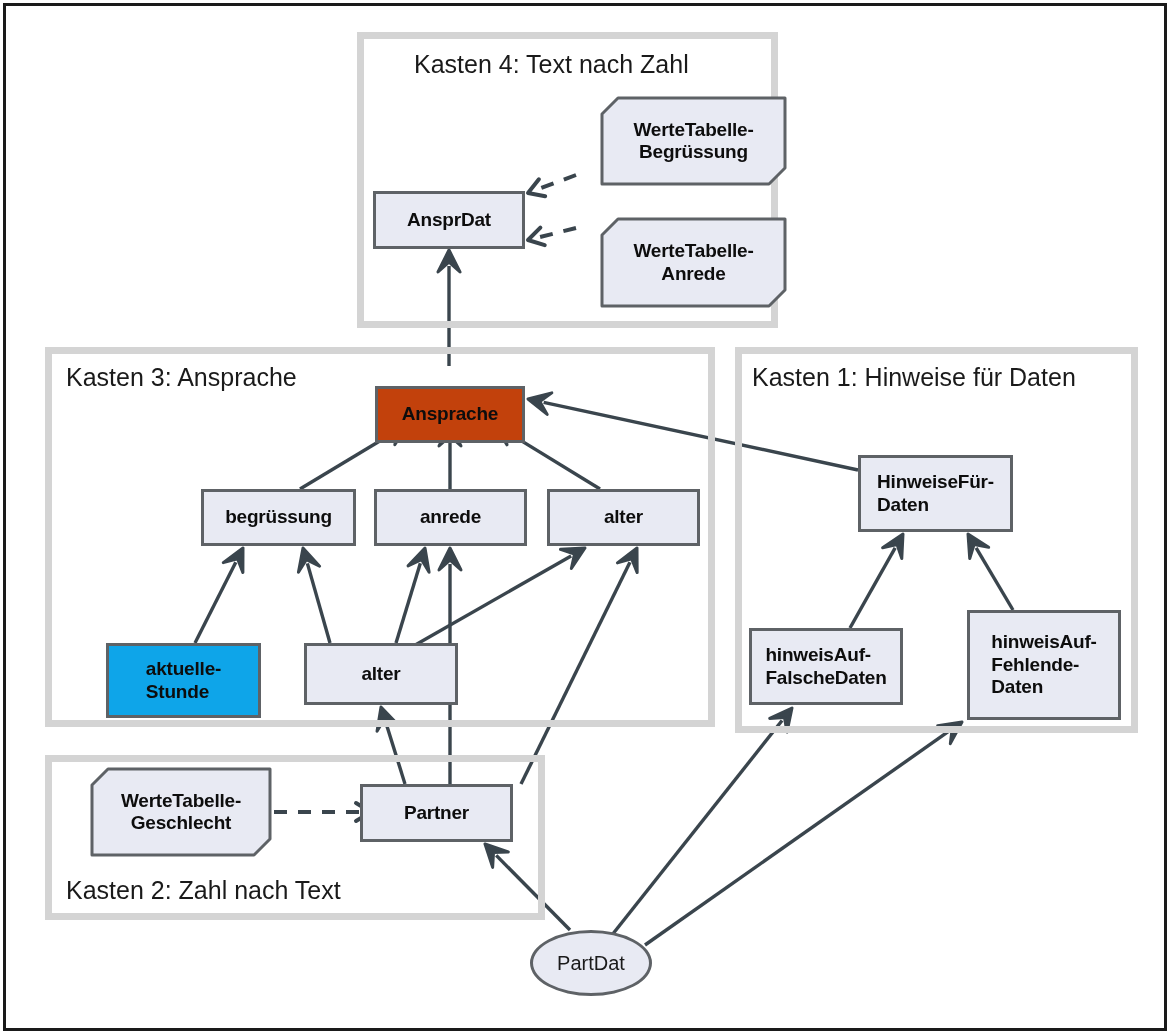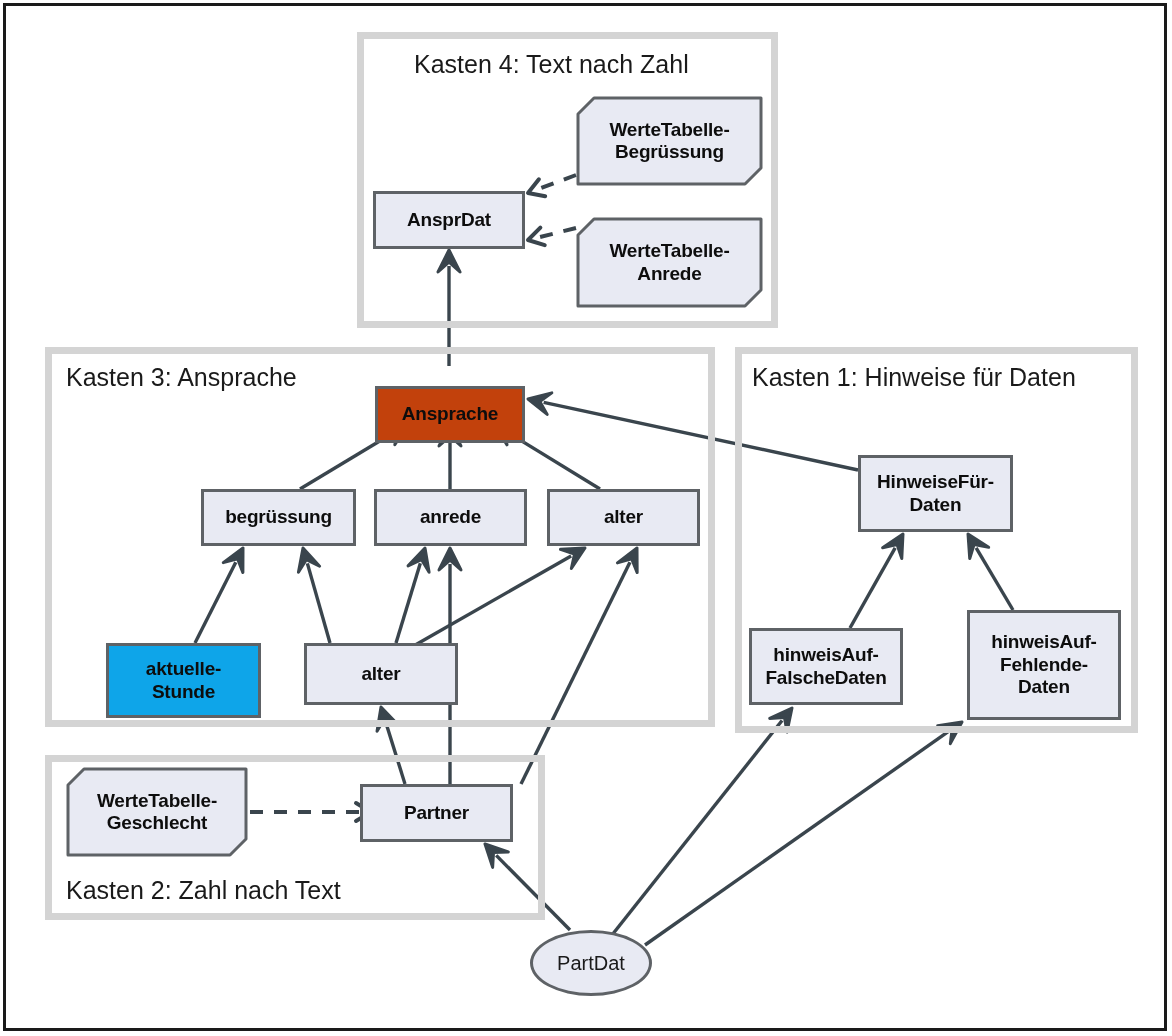--- a/index.html
+++ b/index.html
@@ -3,28 +3,28 @@
 <meta charset="utf-8">
 <style>
   html,body{margin:0;padding:0;background:#ffffff;}
   body{font-family:"Liberation Sans", sans-serif;}
   #canvas{position:relative;width:1168px;height:1036px;background:#ffffff;overflow:hidden;}
   #outer-frame{position:absolute;left:3px;top:3px;width:1164px;height:1028px;border:3px solid #1a1a1a;box-sizing:border-box;}
   svg#wires{position:absolute;left:0;top:0;width:1172px;height:1036px;}
   .panel{position:absolute;box-sizing:border-box;border:7px solid #d4d4d4;background:transparent;}
   .panel-title{position:absolute;font-size:25px;color:#1a1a1a;font-family:"Liberation Sans", sans-serif;white-space:nowrap;}
   .node{position:absolute;box-sizing:border-box;background:#e8eaf3;border:3px solid #5e6266;
-        display:flex;align-items:center;justify-content:center;text-align:center;
+        display:flex;align-items:center;justify-content:center;text-align:left;
         font-weight:bold;font-size:19px;color:#0d0d0d;line-height:1.18;
         font-family:"Liberation Sans", sans-serif;letter-spacing:-0.2px;}
   .node .lbl{padding:0 4px;}
   .note{position:absolute;box-sizing:border-box;
         display:flex;align-items:center;justify-content:center;text-align:center;
         font-weight:bold;font-size:19px;color:#0d0d0d;line-height:1.18;
-        font-family:"Liberation Sans", sans-serif;letter-spacing:-0.2px;}
+        font-family:"Liberation Sans", sans-serif;letter-spacing:-0.2px;margin-left:24px;}
   .note .noteshape{position:absolute;left:0;top:0;width:100%;height:100%;}
   .note .lbl{position:relative;z-index:2;padding:0 6px;}
   .ellipse{position:absolute;box-sizing:border-box;background:#e8eaf3;border:3px solid #5e6266;
         border-radius:50%;display:flex;align-items:center;justify-content:center;text-align:center;
         font-size:20px;color:#1a1a1a;font-family:"Liberation Sans", sans-serif;}
 </style>
 </head>
 <body>
 
 <div id="canvas">

